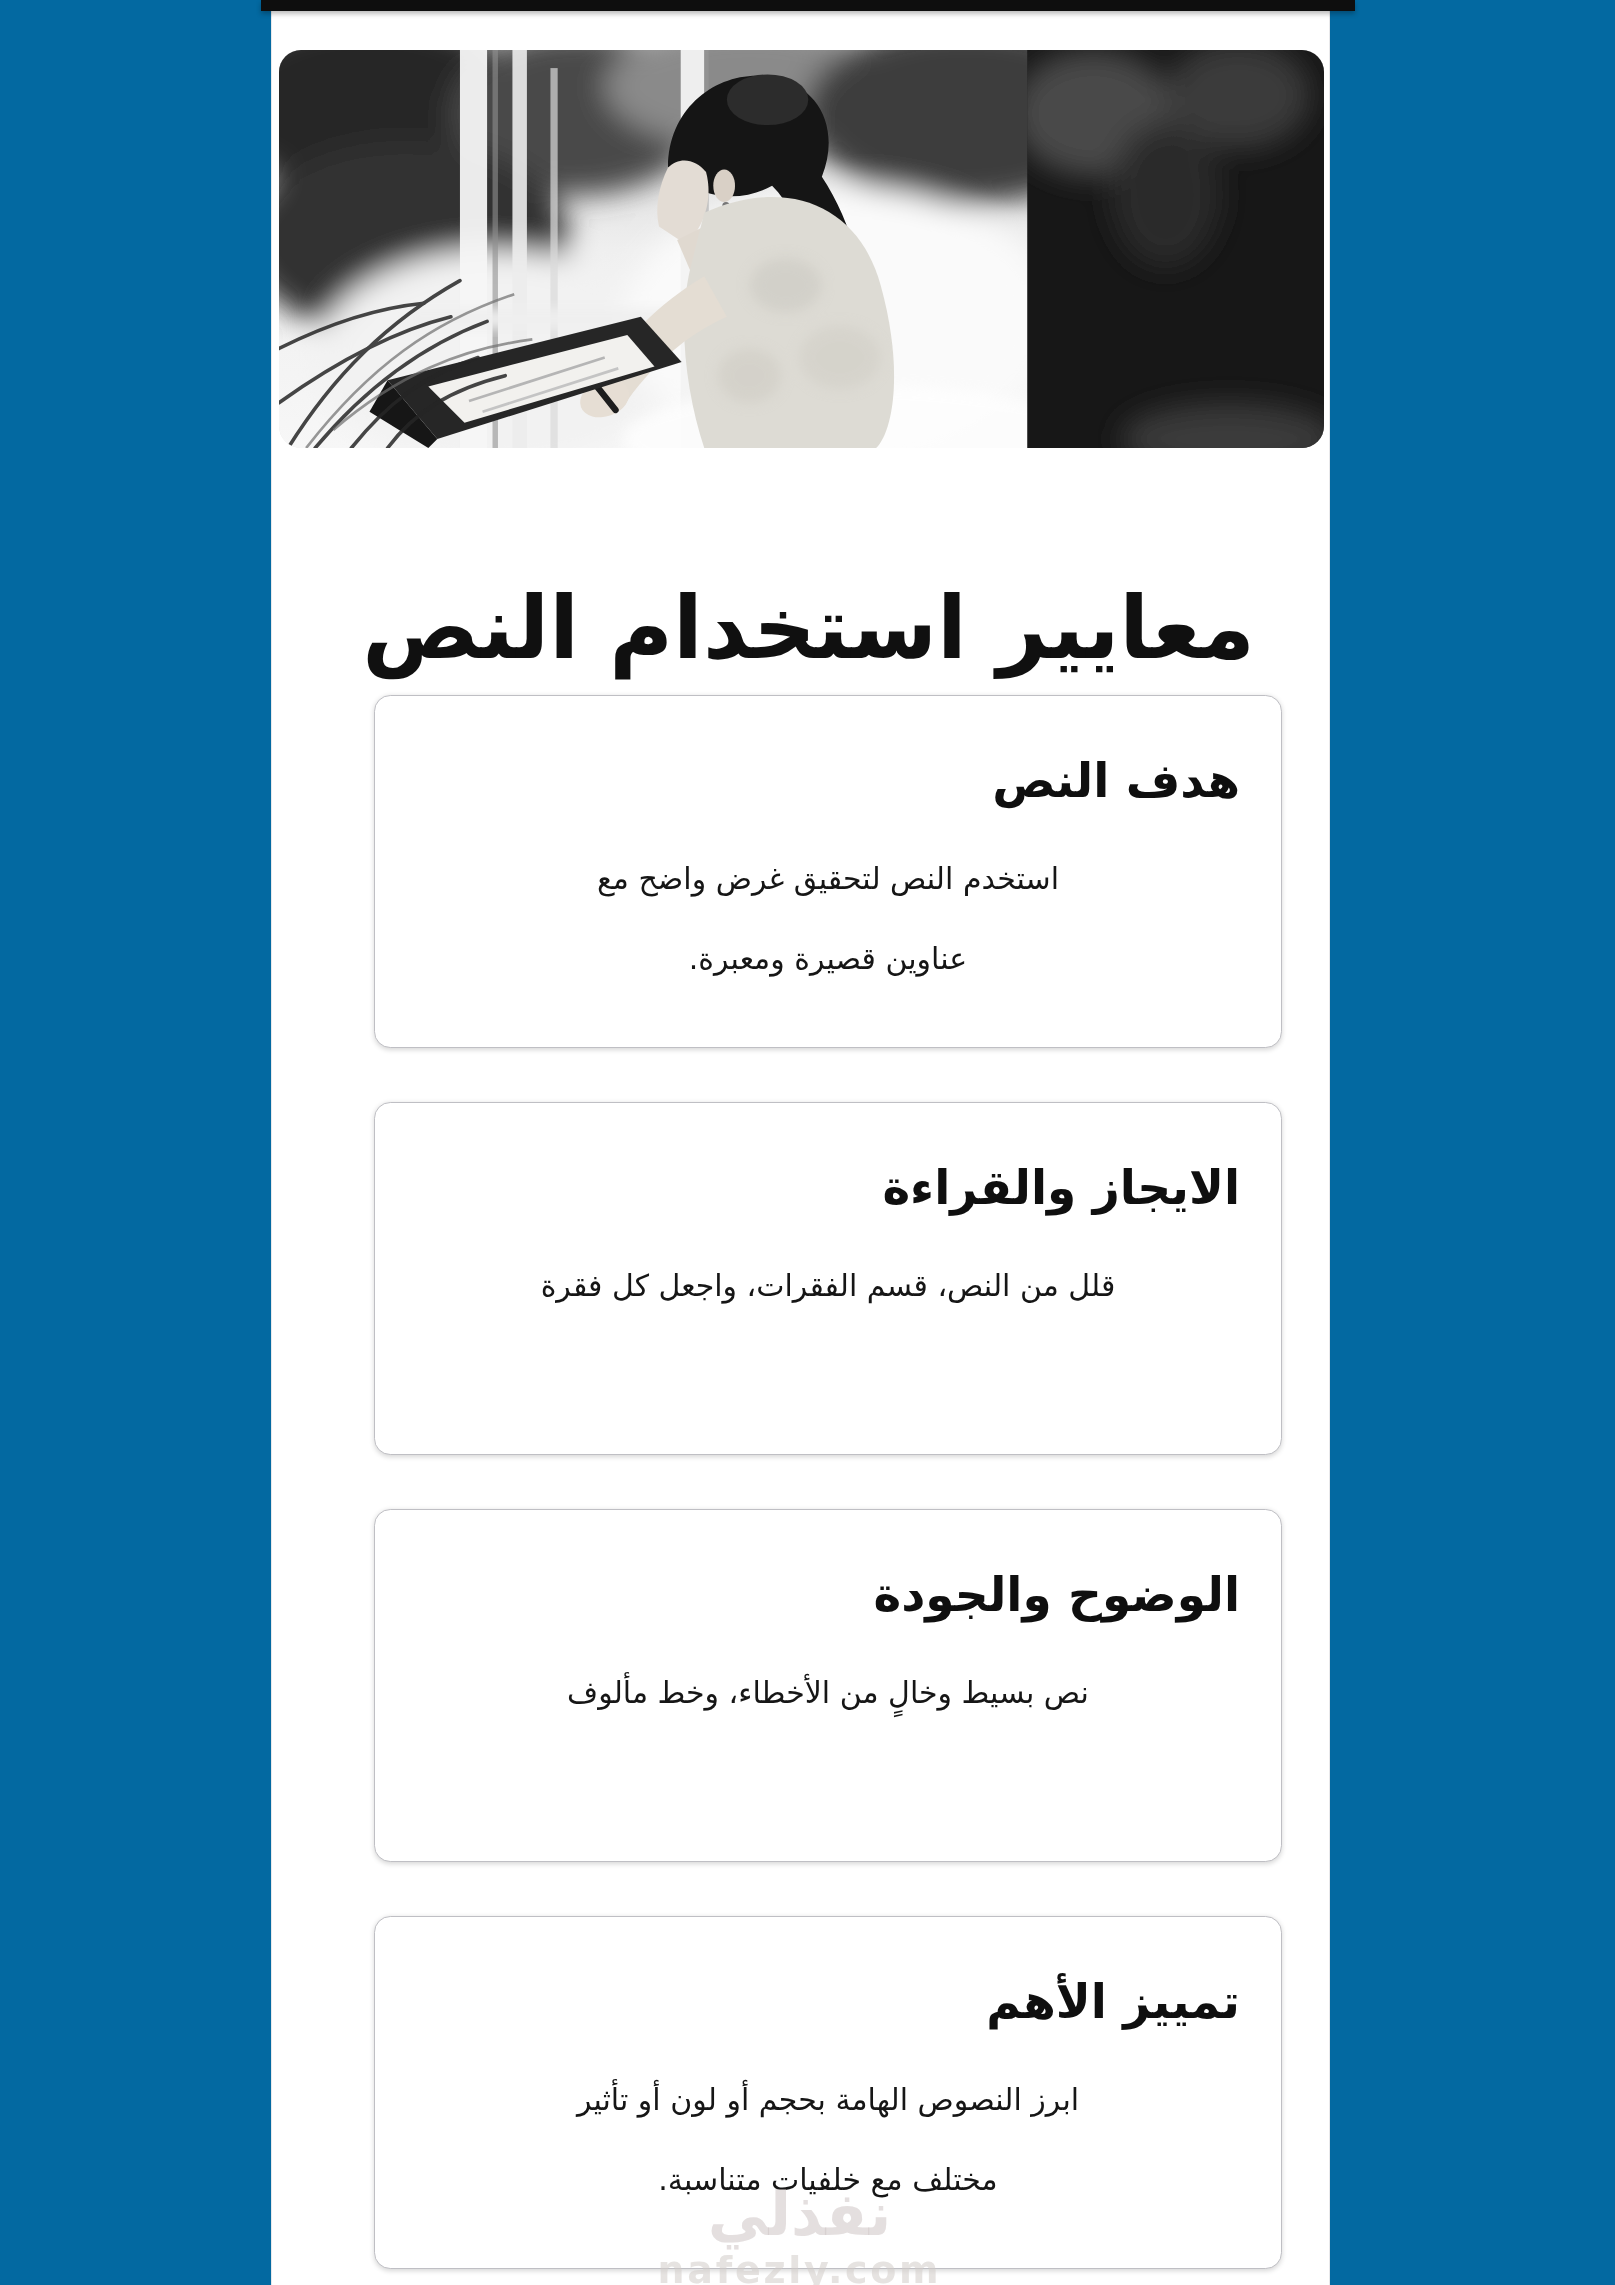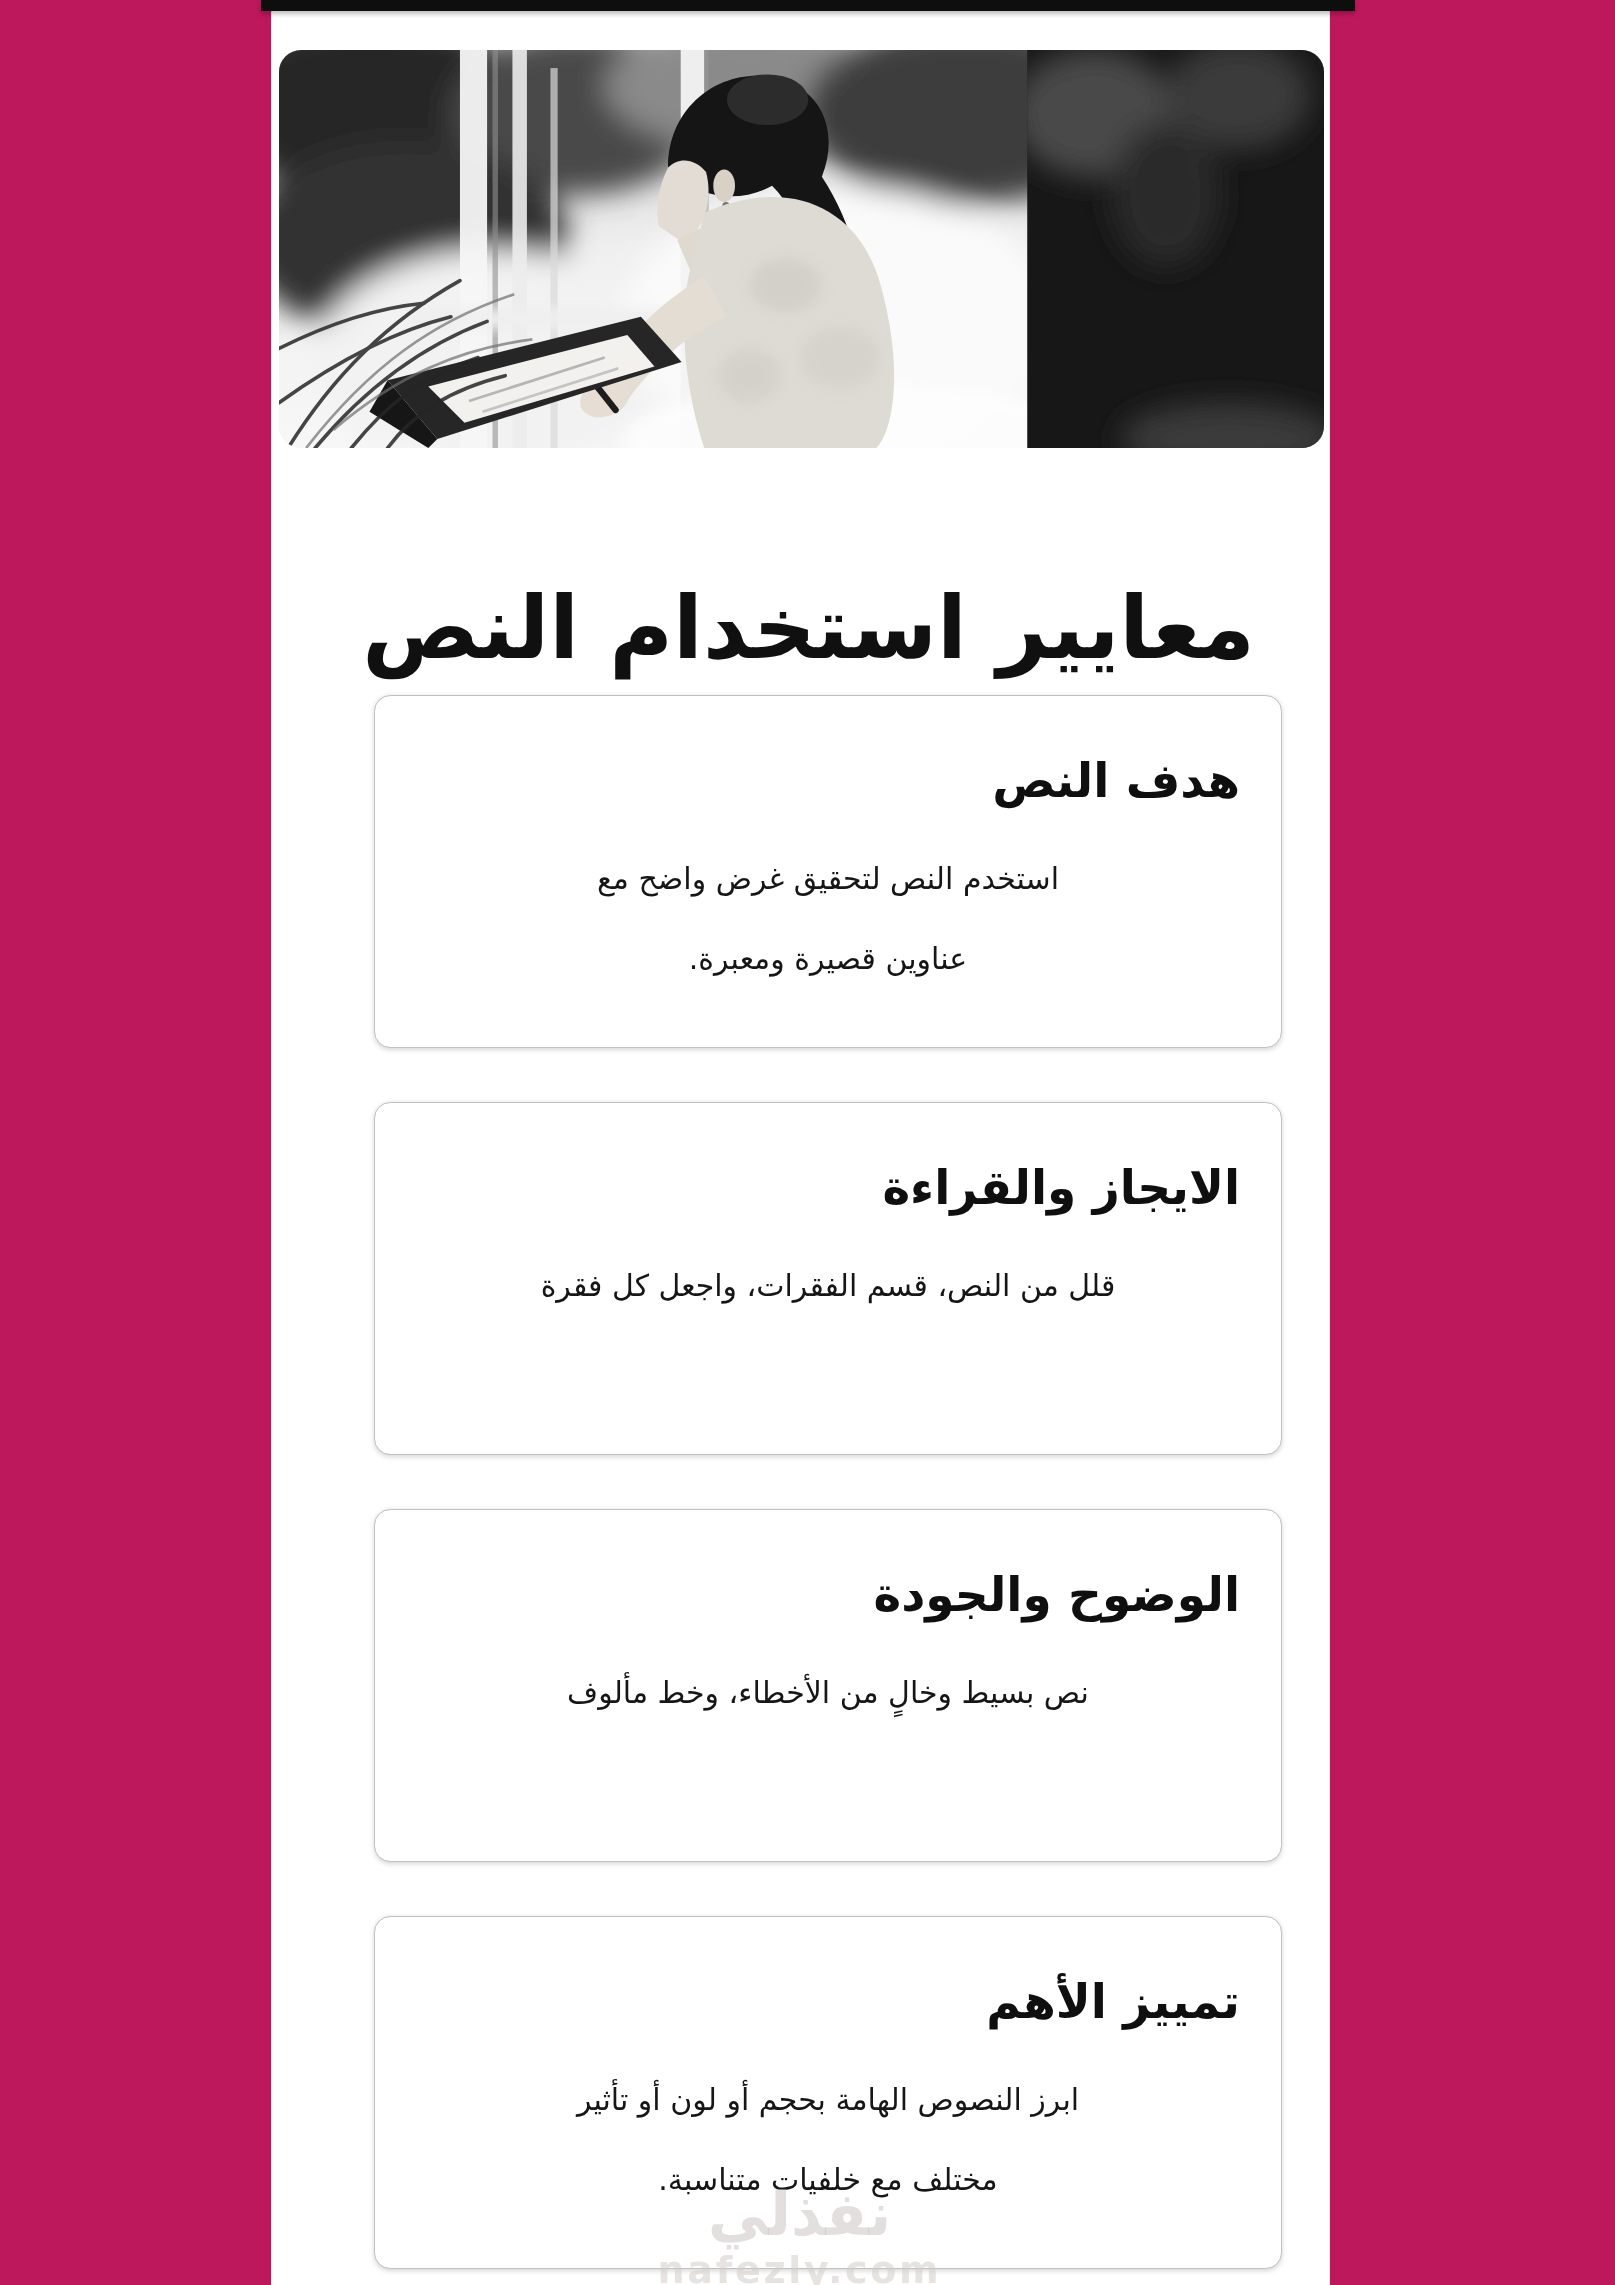--- a/index.html
+++ b/index.html
@@ -1,16 +1,16 @@
 <!DOCTYPE html>
 <html lang="ar" style="font-size:14.5px"><head>
 <meta charset="utf-8">
 <style>
   html,body{margin:0;padding:0;background:#fafafa;}
-  .stage{position:relative;width:1616px;height:2285px;background:#be185d;overflow:hidden;
+  .stage{position:relative;width:1616px;height:2285px;background:#0369a1;overflow:hidden;
          font-family:"DejaVu Sans",sans-serif;color:#141414;}
   .panel{position:absolute;left:271px;top:0;width:1057px;height:100%;background:#ffffff;
          border-left:1.8px solid #e8e8ea;border-right:1.8px solid #e8e8ea;}
   .top-bar{position:absolute;left:261px;top:0;width:1094px;height:11px;background:#0e0e0e;
            box-shadow:0 2.7px 5.4px rgba(0,0,0,.28);z-index:3;}
   .photo{position:absolute;left:279px;top:50px;width:1045px;height:398px;border-radius:22px;
          overflow:hidden;z-index:2;background:#e9e9e9;}
   .photo svg{display:block;width:100%;height:100%;}
   .title{position:absolute;top:512px;right:361px;direction:rtl;text-align:right;
          font-size:87px;font-weight:700;line-height:1.35;color:#101010;z-index:2;letter-spacing:0;}

